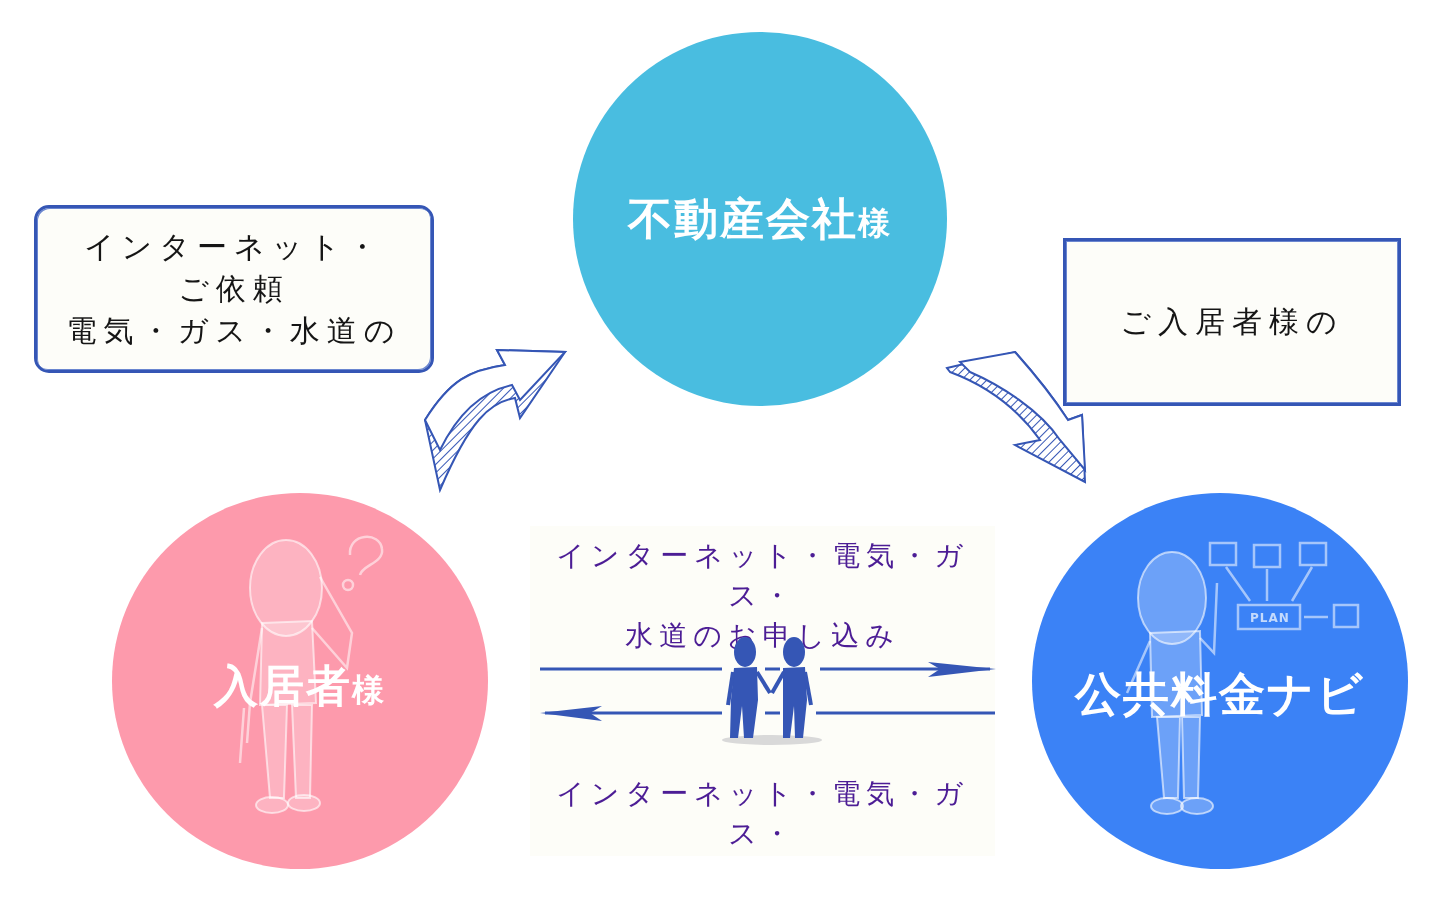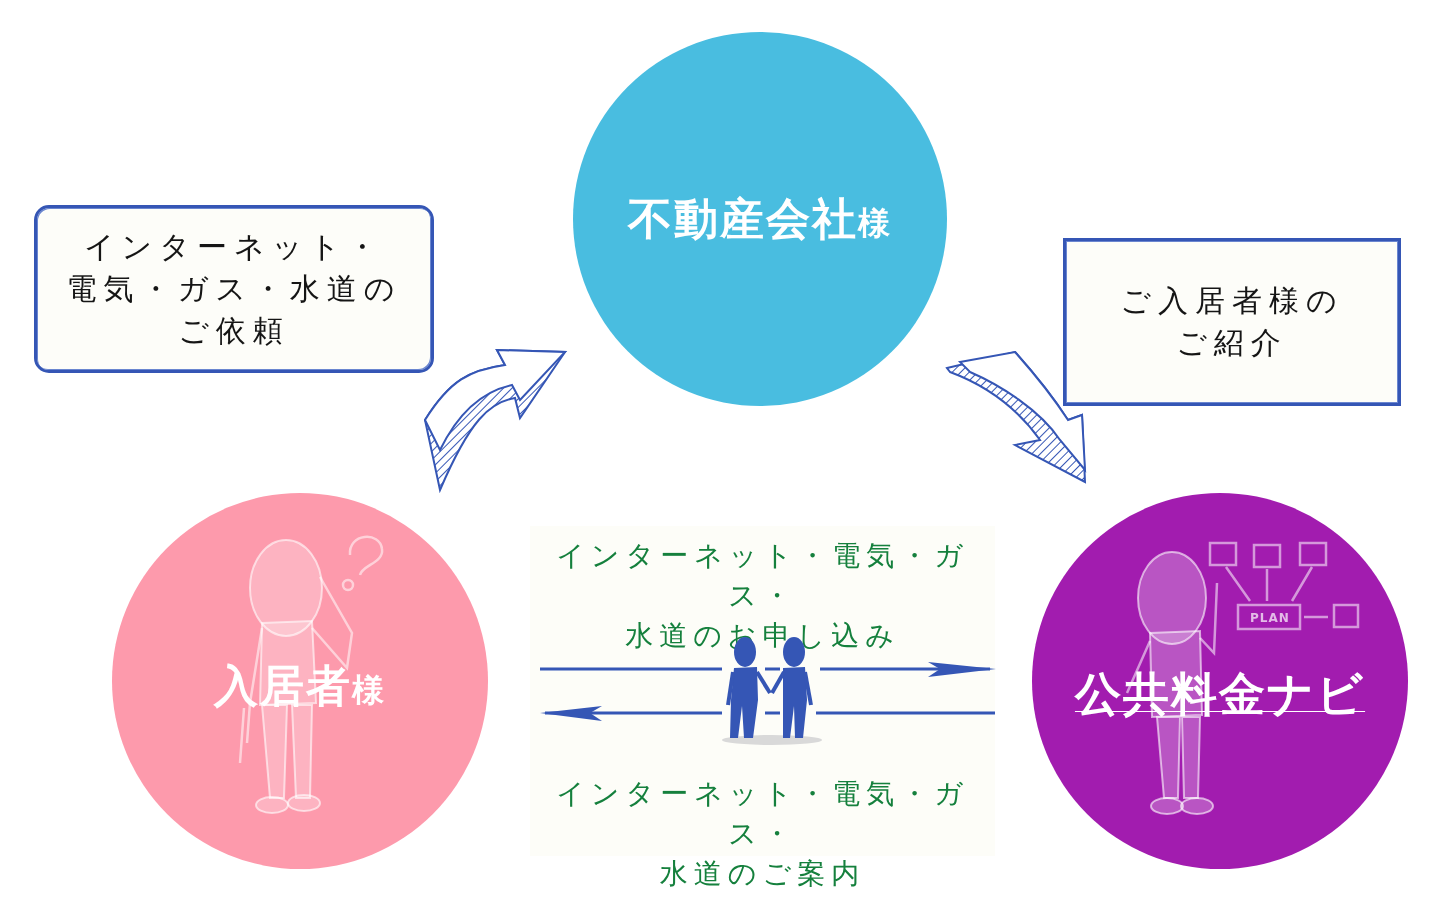--- a/index.html
+++ b/index.html
@@ -13,41 +13,41 @@
     display:flex; align-items:center; justify-content:center;
     color:#ffffff; font-weight:bold;text-align:center;
   }
   .circle .label { position:relative; z-index:2; white-space:nowrap; letter-spacing:2px; }
   .circle .label .main { font-size:44px; }
   .circle .label .suffix { font-size:32px; }
   #c-realestate { left:573px; top:32px; width:374px; height:374px; }
   #c-resident   { left:112px; top:493px; width:376px; height:376px; }
   #c-navi       { left:1032px; top:493px; width:376px; height:376px; }
   #c-resident .label { margin-top:10px; }
-  #c-navi .label { margin-top:28px;text-decoration:underline; }
+  #c-navi .label { margin-top:28px; }
   #c-navi .label .main { font-size:46px; }
 
   .note {
     position:absolute; background:#fdfdf9;
     border:3px solid #3556b5;
     box-shadow: 1px 1px 0 #6a86d0 inset, -1px -1px 0 #6a86d0 inset;
     display:flex; align-items:center; justify-content:center; text-align:center;
     color:#151515; font-size:30px; line-height:42px; letter-spacing:7px;
   }
   #note-left  { left:34px; top:205px; width:394px; height:162px;border-radius:15px; }
   #note-right { left:1063px; top:205px; width:332px; height:162px;margin-top:33px; }
   .note .line { display:block; }
 
   .mid-panel {
     position:absolute; left:530px; top:526px; width:465px; height:330px;
     background:#fdfdf8;
   }
   .mid-text {
     position:absolute; left:0; width:100%; text-align:center;
-    color:#15803d; font-size:28px; line-height:40px; letter-spacing:6px;
+    color:#4c1d95; font-size:28px; line-height:40px; letter-spacing:6px;
   }
   #mid-top { top:10px; }
   #mid-bottom { top:248px; }
   .mid-text .line { display:block; }
 
   svg.overlay { position:absolute; left:0; top:0; }
   .fig { fill:none; stroke:#ffffff; stroke-opacity:0.55; stroke-width:2.5; }
   .fig-fill { fill:#ffffff; fill-opacity:0.25; stroke:#ffffff; stroke-opacity:0.6; stroke-width:2; }
   .plan-text { fill:#ffffff; fill-opacity:0.7; font-size:12px; font-family:"DejaVu Sans", sans-serif; letter-spacing:1px; }
 </style>
@@ -78,21 +78,21 @@
     <ellipse class="fig-fill" cx="192" cy="310" rx="16" ry="8"></ellipse>
 
     <path class="fig" d="M238 62 C236 40 268 38 270 56 C272 70 250 72 248 82"></path>
     <circle class="fig" cx="236" cy="92" r="5"></circle>
   </svg>
   <div class="label">
     <span class="main">入居者</span><span class="suffix">様</span>
   </div>
 </div>
 
-<div class="circle" id="c-navi" style="background: #a21caf;">
+<div class="circle" id="c-navi" style="background: #3b82f6;">
   <svg class="overlay" width="376" height="376">
 
     <ellipse class="fig-fill" cx="140" cy="105" rx="34" ry="46"></ellipse>
     <path class="fig-fill" d="M118 140 L168 138 L170 222 L120 224 Z"></path>
     <path class="fig" d="M118 148 L95 200 M168 145 L182 160 L185 90"></path>
     <path class="fig-fill" d="M125 224 L148 224 L146 305 L132 305 Z"></path>
     <path class="fig-fill" d="M150 224 L168 224 L166 305 L152 305 Z"></path>
     <ellipse class="fig-fill" cx="135" cy="313" rx="16" ry="8"></ellipse>
     <ellipse class="fig-fill" cx="165" cy="313" rx="16" ry="8"></ellipse>
 
@@ -105,40 +105,38 @@
     <text class="plan-text" x="218" y="129">PLAN</text>
   </svg>
   <div class="label">
     <span class="main">公共料金ナビ</span>
   </div>
 </div>
 
 <div class="note" id="note-left">
   <div>
     <span class="line">インターネット・</span>
+    <span class="line">ご依頼</span>
     <span class="line">電気・ガス・水道の</span>
-    <span class="line">ご依頼</span>
   </div>
 </div>
 
 <div class="note" id="note-right">
   <div>
     <span class="line">ご入居者様の</span>
-    <span class="line">ご紹介</span>
   </div>
 </div>
 
 <div class="mid-panel">
   <div class="mid-text" id="mid-top">
     <span class="line">インターネット・電気・ガス・</span>
     <span class="line">水道のお申し込み</span>
   </div>
   <div class="mid-text" id="mid-bottom">
     <span class="line">インターネット・電気・ガス・</span>
-    <span class="line">水道のご案内</span>
   </div>
 </div>
 
 <svg class="overlay" width="1440" height="902">
   <defs>
     <pattern id="hatch" width="6" height="6" patternUnits="userSpaceOnUse" patternTransform="rotate(45)">
       <line x1="0" y1="0" x2="0" y2="6" stroke="#3556b5" stroke-width="2"></line>
     </pattern>
   </defs>
 

